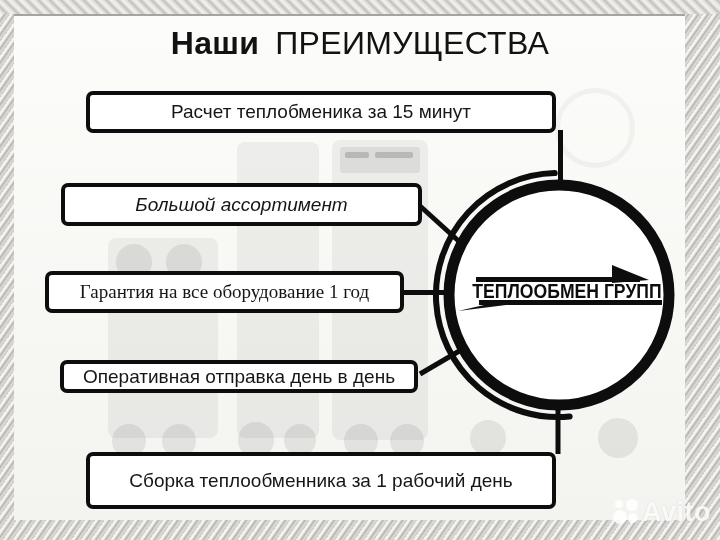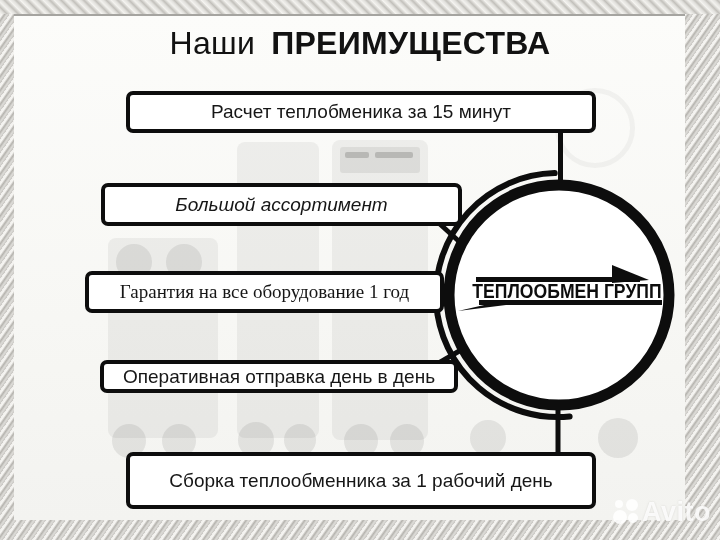--- a/index.html
+++ b/index.html
@@ -25,29 +25,29 @@
   .gh-rect{background:rgba(70,70,65,0.07);border-radius:8px;}
   .gh-label{background:rgba(120,120,115,0.14);border-radius:3px;}
   .gh-bar{background:rgba(60,60,55,0.22);border-radius:2px;}
   .gh-circle{background:rgba(60,60,55,0.10);border-radius:50%;}
   .gh-ring{border:5px solid rgba(60,60,55,0.05);border-radius:50%;background:transparent;}
 
   .title{
     position:absolute;left:0;top:24px;width:720px;text-align:center;z-index:4;
     font-size:32px;line-height:38px;color:#121212;letter-spacing:0.3px;
   }
-  .title .t-reg{font-weight:400;margin-right:16px;}
-  .title .t-bold{font-weight:700;}
+  .title .t-reg{font-weight:700;margin-right:16px;}
+  .title .t-bold{font-weight:400;}
 
   .diagram-svg{position:absolute;left:0;top:0;width:720px;height:540px;z-index:3;pointer-events:none;}
 
   .adv-box{
     position:absolute;z-index:4;background:#ffffff;border:4px solid #0d0d0d;border-radius:7px;
     display:flex;align-items:center;justify-content:center;
-    font-size:19px;color:#161616;box-sizing:border-box;white-space:nowrap;margin-left:40px;
+    font-size:19px;color:#161616;box-sizing:border-box;white-space:nowrap;
   }
   .b1{left:86px;top:91px;width:470px;height:42px;}
   .b2{left:61px;top:183px;width:361px;height:43px;font-style:italic;}
   .b3{left:45px;top:271px;width:359px;height:42px;font-family:Liberation Serif, serif;}
   .b4{left:60px;top:360px;width:358px;height:33px;}
   .b5{left:86px;top:452px;width:470px;height:57px;}
 
   .logo-text{
     position:absolute;left:461px;top:281px;width:212px;height:20px;z-index:5;
     display:flex;align-items:center;justify-content:center;

